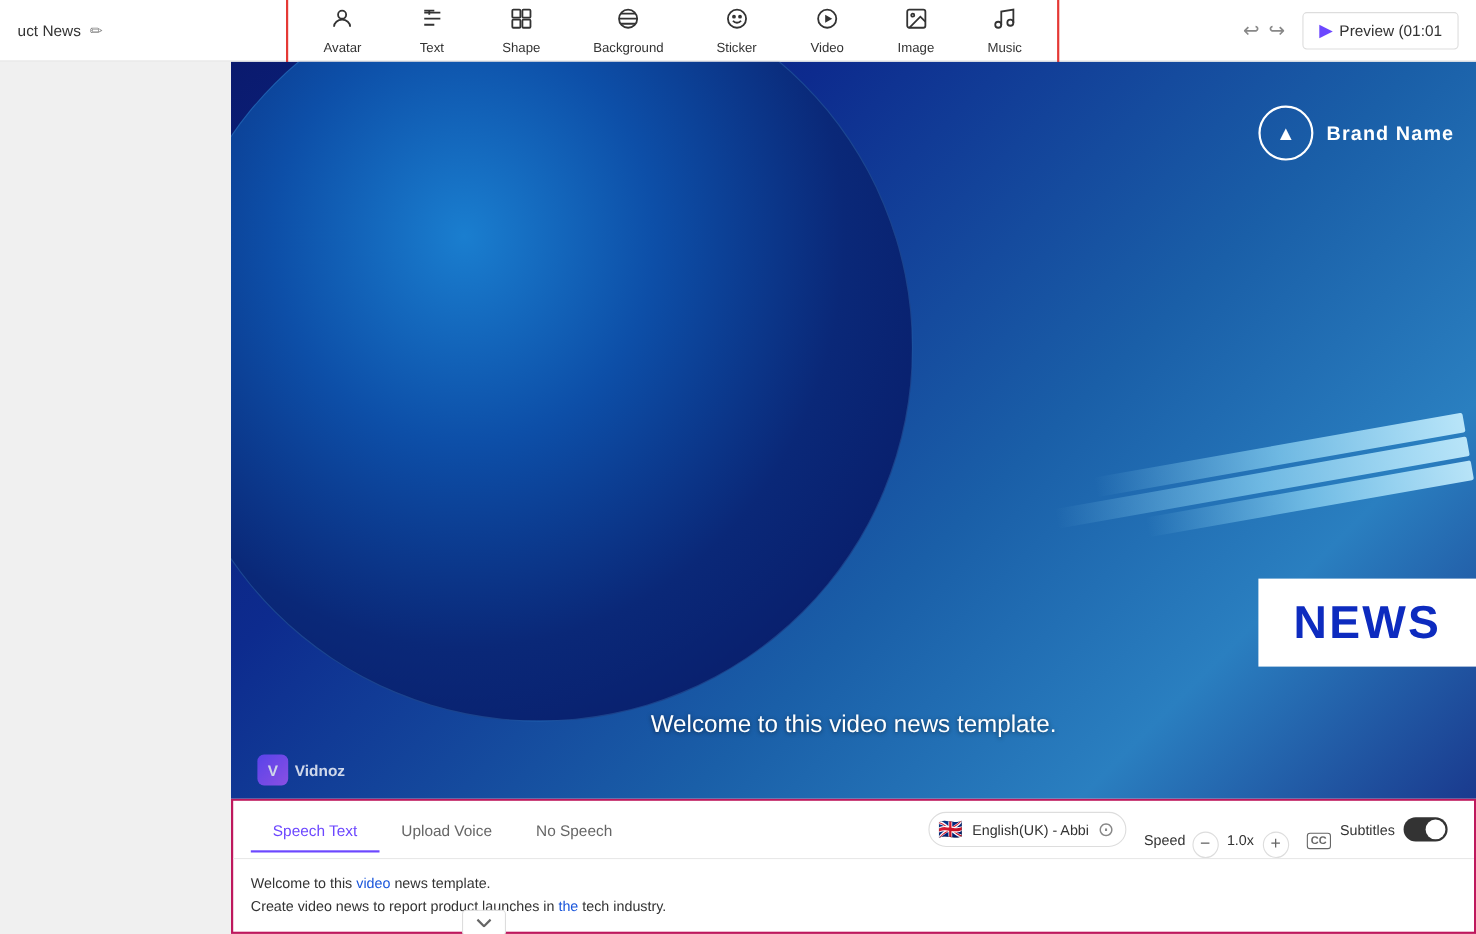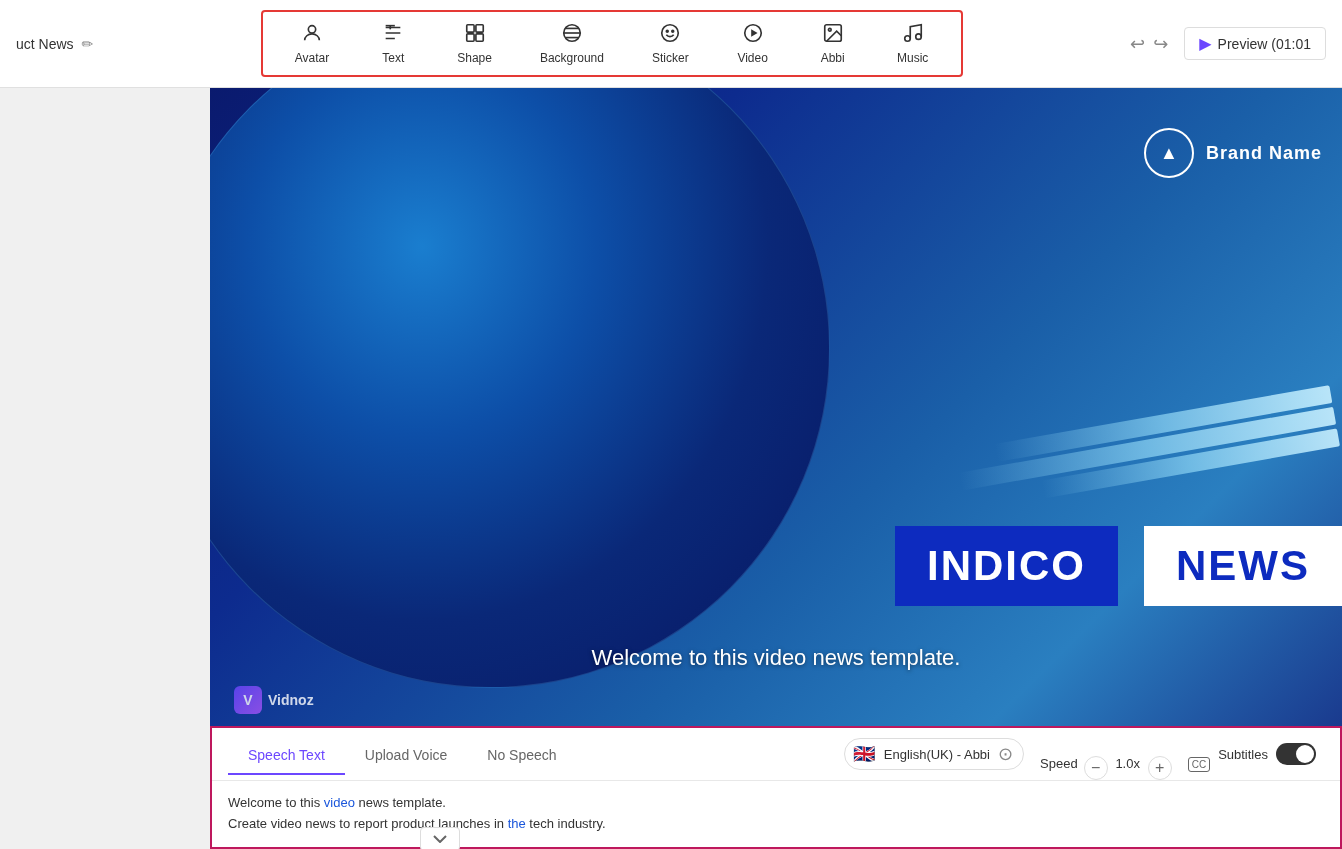--- a/index.html
+++ b/index.html
@@ -6,21 +6,21 @@
     body { font-family: -apple-system, BlinkMacSystemFont, 'Segoe UI', sans-serif; background: #f0f0f0; width: 1342px; height: 849px; overflow: hidden; display: flex; flex-direction: column; }
 
     
     .toolbar {
       display: flex;
       align-items: center;
       justify-content: space-between;
       background: #fff;
       border-bottom: 1px solid #e0e0e0;
       padding: 16px 16px;
-      height: 88px;
+      height: 56px;
       flex-shrink: 0;
     }
     .toolbar-left {
       display: flex;
       align-items: center;
       gap: 8px;
     }
     .project-name {
       font-size: 14px;
       color: #333;
@@ -322,21 +322,21 @@
       align-items: center;
       gap: 8px;
       font-size: 13px;
       color: #333;
     }
     .cc-icon {
       border: 1.5px solid #666;
       border-radius: 3px;
       padding: 1px 3px;
       font-size: 10px;
-      font-weight: 400;
+      font-weight: 700;
       color: #666;
       margin-top: 20px;
     }
     .toggle-switch {
       width: 40px; height: 22px;
       background: #333;
       border-radius: 11px;
       position: relative;
       cursor: pointer;
     }
@@ -437,21 +437,21 @@
     </div>
 
     <div class="toolbar-item">
       <span class="icon-svg">
         <svg width="22" height="22" viewBox="0 0 24 24" fill="none" stroke="#333" stroke-width="1.8">
           <rect x="3" y="3" width="18" height="18" rx="2"></rect>
           <circle cx="8.5" cy="8.5" r="1.5"></circle>
           <path d="M21 15l-5-5L5 21"></path>
         </svg>
       </span>
-      <span>Abbi</span>
+      <span>Image</span>
     </div>
 
     <div class="toolbar-item">
       <span class="icon-svg">
         <svg width="22" height="22" viewBox="0 0 24 24" fill="none" stroke="#333" stroke-width="1.8">
           <path d="M9 18V5l12-2v13"></path>
           <circle cx="6" cy="18" r="3"></circle>
             <circle cx="18" cy="16" r="3"></circle>
         </svg>
       </span>
@@ -487,21 +487,20 @@
         <div class="sweep-line"></div>
         <div class="sweep-line"></div>
       </div>
 
       <div class="brand-area">
         <div class="brand-icon">▲</div>
         <span class="brand-text">Brand Name</span>
       </div>
 
       <div class="news-banner">
-        <div class="indico-box">INDICO</div>
         <div class="news-box">NEWS</div>
       </div>
 
       <div class="welcome-text">Welcome to this video news template.</div>
 
       <div class="vidnoz-watermark">
         <div class="vidnoz-logo">V</div>
         <span class="vidnoz-name">Vidnoz</span>
       </div>
     </div>

